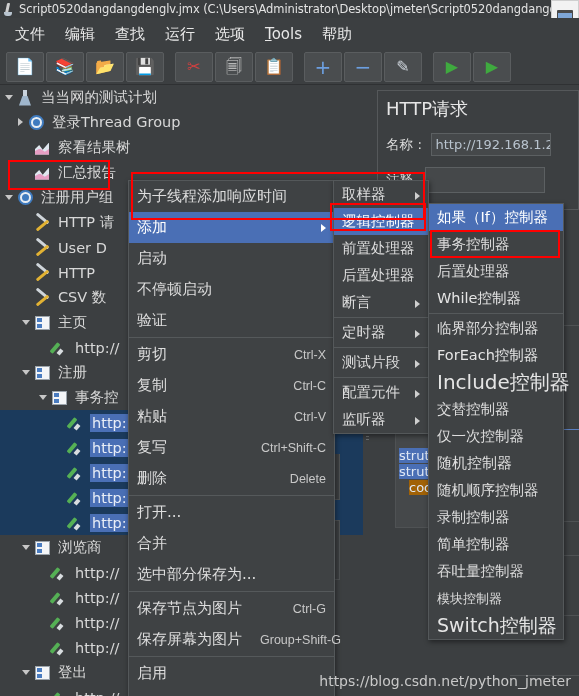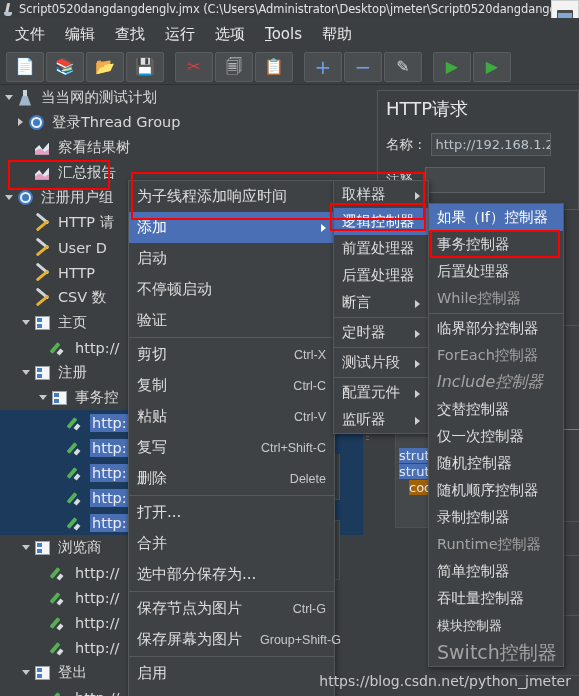--- a/index.html
+++ b/index.html
@@ -143,21 +143,21 @@
   .menu{
     position:absolute;background:#3f4244;border:1px solid #54585a;
     box-shadow:1px 2px 5px rgba(0,0,0,.45);z-index:40;
   }
   .mi{
     height:31px;display:flex;align-items:center;
     padding:0 8px;font-size:15px;color:#dedede;
     white-space:nowrap;cursor:default;position:relative;
   }
   .mi.hl{background:#4a6fb5;color:#fff;}
-  .mi.blue{color:#a3a3a3;}
+  .mi.blue{color:#e5e5e5;}
   .mi .mkey{margin-left:auto;padding-left:18px;font-size:12.5px;color:#c8c8c8;
     font-family:"Liberation Sans",sans-serif;}
   .mi .marrow{margin-left:auto;padding-left:14px;}
   .mi .marrow:after{
     content:"";display:inline-block;
     border-top:4px solid transparent;border-bottom:4px solid transparent;
     border-left:5px solid #cfcfcf;vertical-align:middle;
   }
   .mi.hl .marrow:after{border-left-color:#ffffff;}
   .msep{height:1px;background:#55595b;margin:1px 0;}
@@ -565,40 +565,37 @@
     <div class="mi blue" style="height: 27px; font-size: 14.5px;">
       <span>While控制器</span>
     </div>
     <div class="msep"></div>
     <div class="mi" style="height: 27px; font-size: 14.5px;">
       <span>临界部分控制器</span>
     </div>
     <div class="mi blue" style="height: 27px; font-size: 14.5px;">
       <span>ForEach控制器</span>
     </div>
-    <div class="mi blue" style="height: 27px; font-size: 16px; font-style: italic;">
+    <div class="mi blue" style="height: 27px; font-size: 20px;">
       <span>Include控制器</span>
     </div>
     <div class="mi" style="height: 27px; font-size: 14.5px;">
       <span>交替控制器</span>
     </div>
     <div class="mi" style="height: 27px; font-size: 14.5px;">
       <span>仅一次控制器</span>
     </div>
     <div class="mi" style="height: 27px; font-size: 15px;">
       <span>随机控制器</span>
     </div>
     <div class="mi" style="height: 27px; font-size: 14.5px;">
       <span>随机顺序控制器</span>
     </div>
     <div class="mi" style="height: 27px; font-size: 14.5px;">
       <span>录制控制器</span>
-    </div>
-    <div class="mi blue" style="height: 27px; font-size: 14.5px;">
-      <span>Runtime控制器</span>
     </div>
     <div class="mi" style="height: 27px; font-size: 14.5px;">
       <span>简单控制器</span>
     </div>
     <div class="mi" style="height: 27px; font-size: 14.5px;">
       <span>吞吐量控制器</span>
     </div>
     <div class="mi" style="height: 27px; font-size: 13px;">
       <span>模块控制器</span>
     </div>

